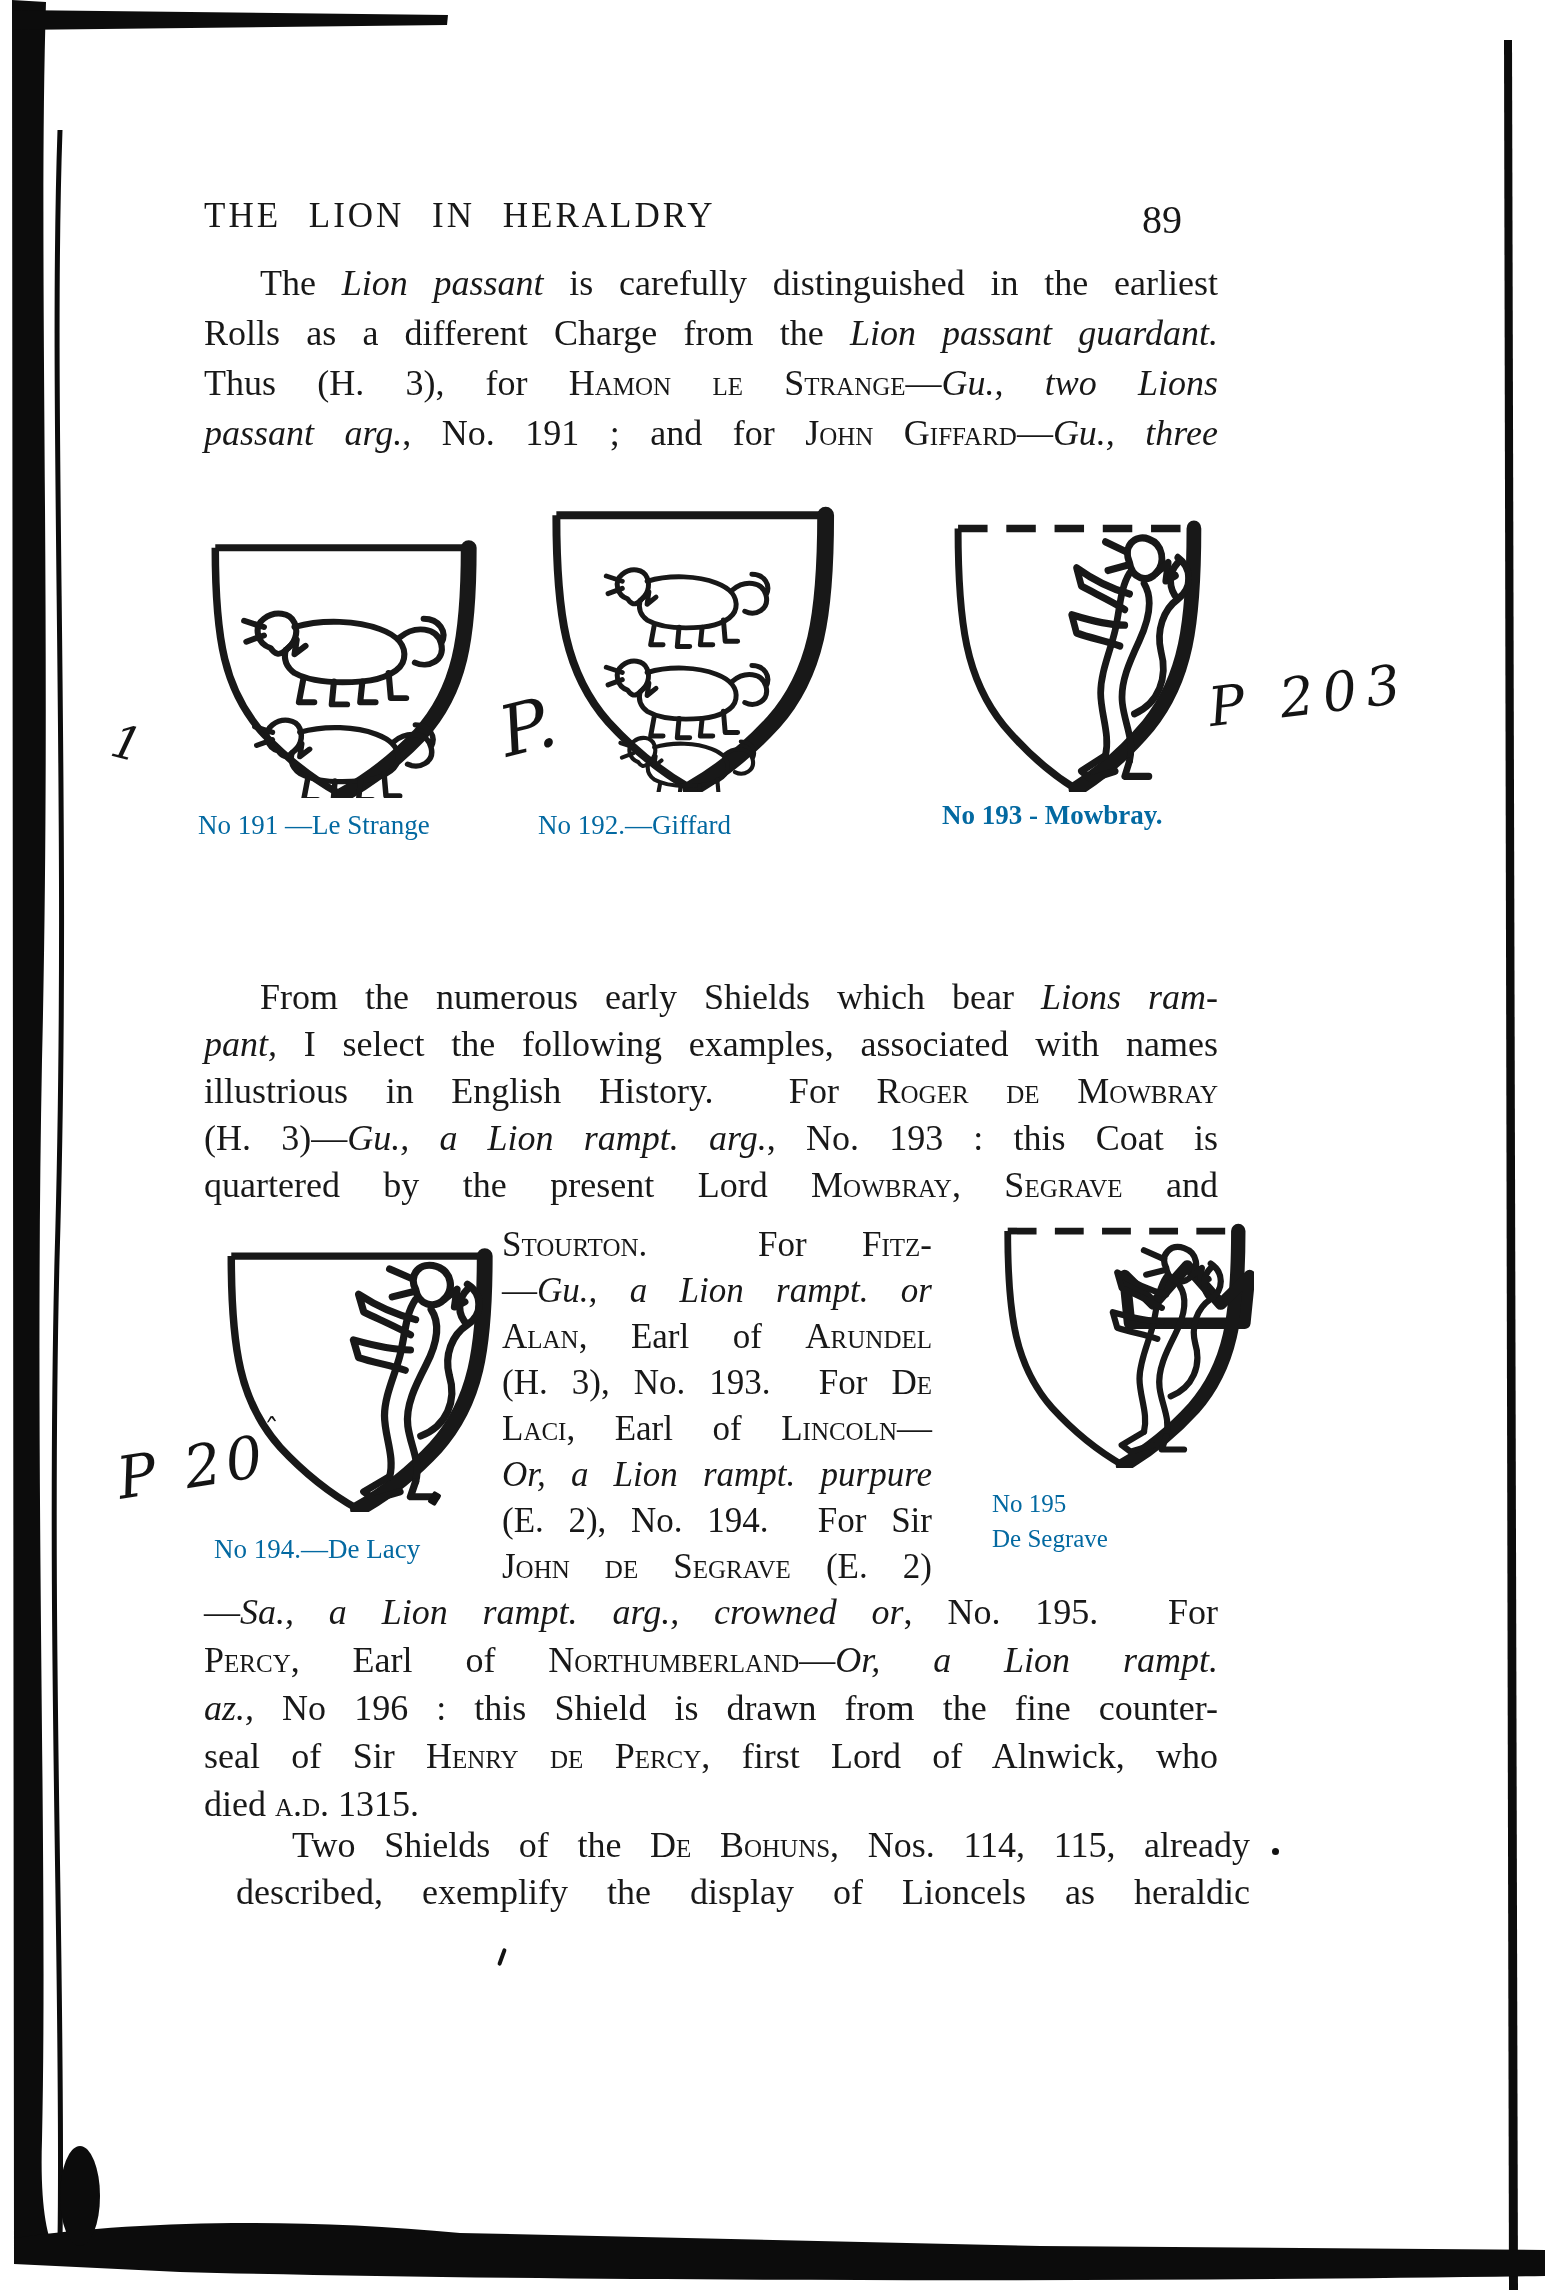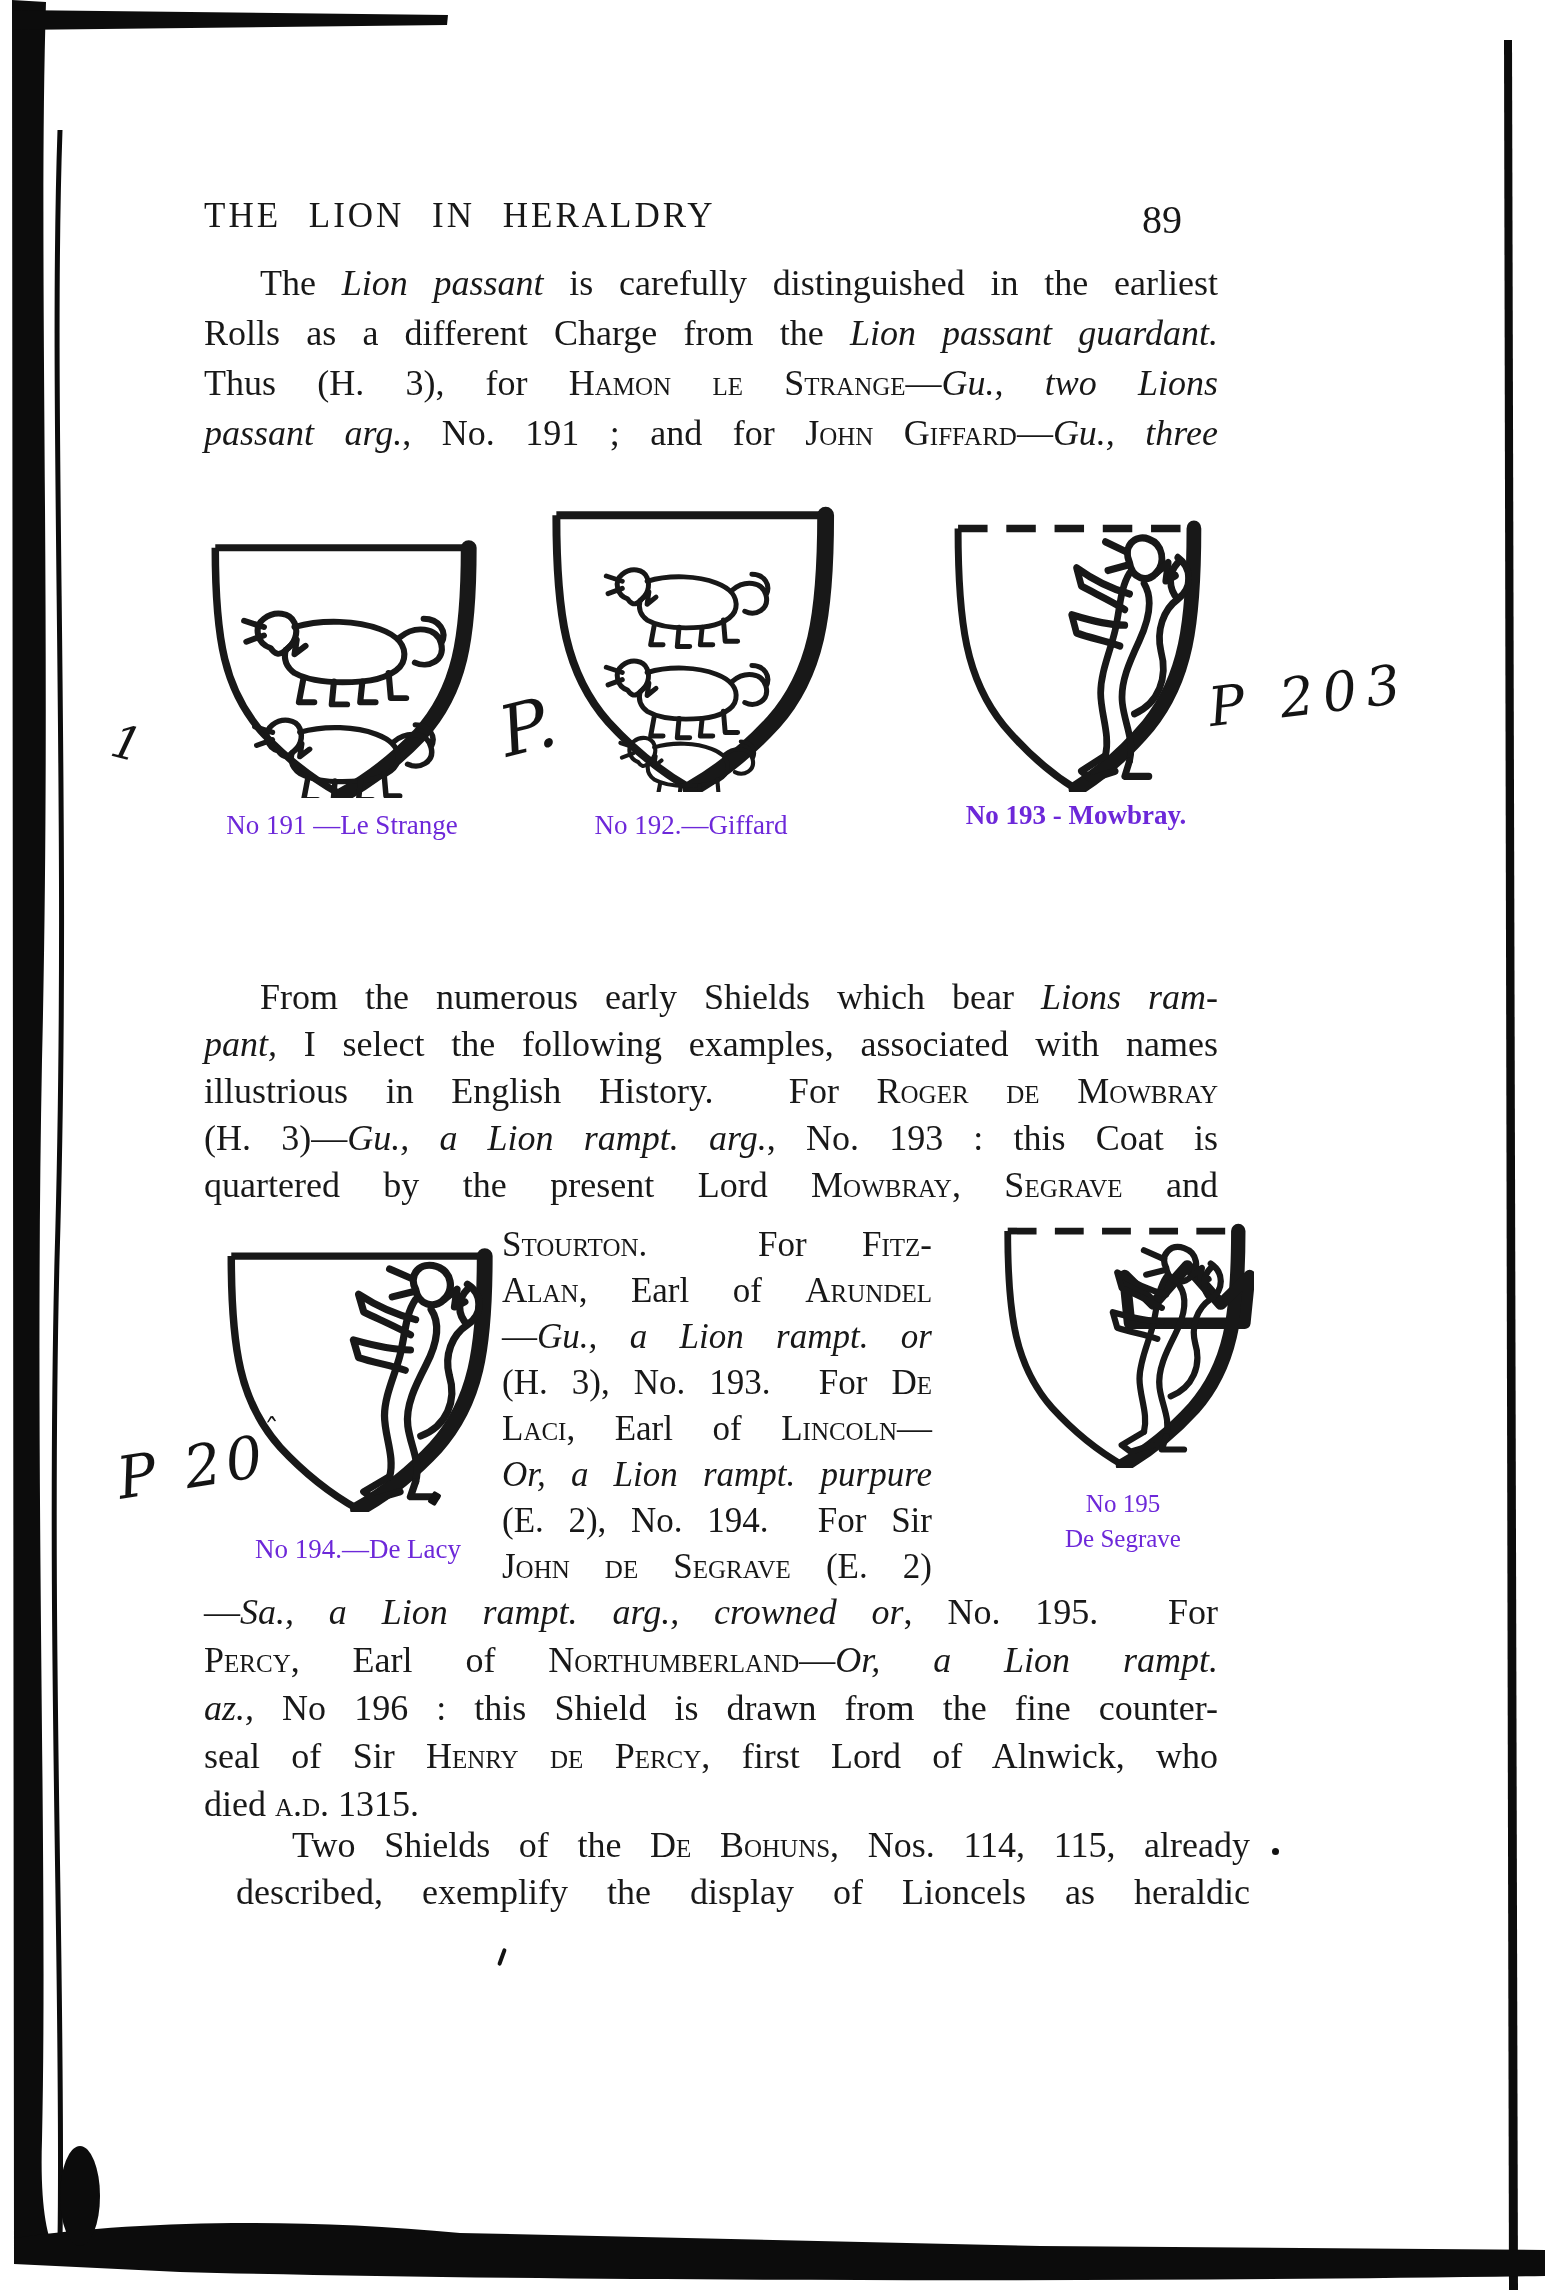--- a/index.html
+++ b/index.html
@@ -18,21 +18,21 @@
   #midcol{left:502px;top:1222px;width:430px;font-size:35px;line-height:46px;}
   #para4{left:204px;top:1588px;width:1014px;line-height:48px;}
   #para5{left:204px;top:1822px;width:1014px;line-height:47px;margin-left:32px;}
   
   #runhead{position:absolute;left:204px;top:196px;width:1014px;height:46px;}
   #runhead .title{text-align:left;font-size:35px;letter-spacing:3px;word-spacing:16px;}
   #runhead .pgnum{position:absolute;right:36px;top:0;font-size:40px;}
   
   .fig{position:absolute;}
   .fig svg{display:block;color:#181818;}
-  .cap{text-align:center;font-size:27px;color:#6d28d9;}
+  .cap{text-align:left;font-size:27px;color:#0369a1;}
   #fig191{left:198px;top:534px;width:288px;}  #fig191 .cap{margin-top:12px;}
   #fig192{left:538px;top:500px;width:306px;}  #fig192 .cap{margin-top:18px;}
   #fig193{left:942px;top:514px;width:268px;}  #fig193 .cap{margin-top:8px;font-weight:bold;}
   #fig194{left:198px;top:1226px;width:288px;} #fig194 .cap{margin-top:22px;}
   #fig195{left:992px;top:1218px;width:262px;} #fig195 .cap{margin-top:18px;line-height:35px;font-size:25px;}
   .s-top,.s-body{fill:none;stroke:currentColor;stroke-width:2.6;}
   .s-top.dashed{stroke-dasharray:11 7;}
   .s-shade{fill:none;stroke:currentColor;stroke-width:5.5;stroke-linecap:round;}
   
   .hand{position:absolute;font-family:"DejaVu Serif",serif;font-style:italic;color:#141414;white-space:nowrap;}
@@ -106,22 +106,22 @@
     </div>
   <div id="para3" class="para">
       <div class="tline indent"><span>From the numerous early Shields which bear </span><span class="seg-i">Lions ram-</span></div>
       <div class="tline"><span class="seg-i">pant,</span><span> I select the following examples, associated with names</span></div>
       <div class="tline"><span>illustrious in English History.&nbsp; For </span><span class="seg-sc">Roger de Mowbray</span></div>
       <div class="tline"><span>(H. 3)—</span><span class="seg-i">Gu., a Lion rampt. arg.</span><span>, No. 193 : this Coat is</span></div>
       <div class="tline"><span>quartered by the present Lord </span><span class="seg-sc">Mowbray, Segrave</span><span> and</span></div>
     </div>
   <div id="midcol" class="para">
       <div class="tline"><span class="seg-sc">Stourton.</span><span>&nbsp; For </span><span class="seg-sc">Fitz-</span></div>
+      <div class="tline"><span>—</span><span class="seg-i">Gu., a Lion rampt. or</span></div>
       <div class="tline"><span class="seg-sc">Alan,</span><span> Earl of </span><span class="seg-sc">Arundel</span></div>
-      <div class="tline"><span>—</span><span class="seg-i">Gu., a Lion rampt. or</span></div>
       <div class="tline"><span>(H. 3), No. 193.&nbsp; For </span><span class="seg-sc">De</span></div>
       <div class="tline"><span class="seg-sc">Laci,</span><span> Earl of </span><span class="seg-sc">Lincoln</span><span>—</span></div>
       <div class="tline"><span class="seg-i">Or, a Lion rampt. purpure</span></div>
       <div class="tline"><span>(E. 2), No. 194.&nbsp; For Sir</span></div>
       <div class="tline"><span class="seg-sc">John de Segrave</span><span> (E. 2)</span></div>
     </div>
   <div id="para4" class="para">
       <div class="tline"><span>—</span><span class="seg-i">Sa., a Lion rampt. arg., crowned or</span><span>, No. 195.&nbsp; For</span></div>
       <div class="tline"><span class="seg-sc">Percy,</span><span> Earl of </span><span class="seg-sc">Northumberland</span><span>—</span><span class="seg-i">Or, a Lion rampt.</span></div>
       <div class="tline"><span class="seg-i">az.,</span><span> No 196 : this Shield is drawn from the fine counter-</span></div>

